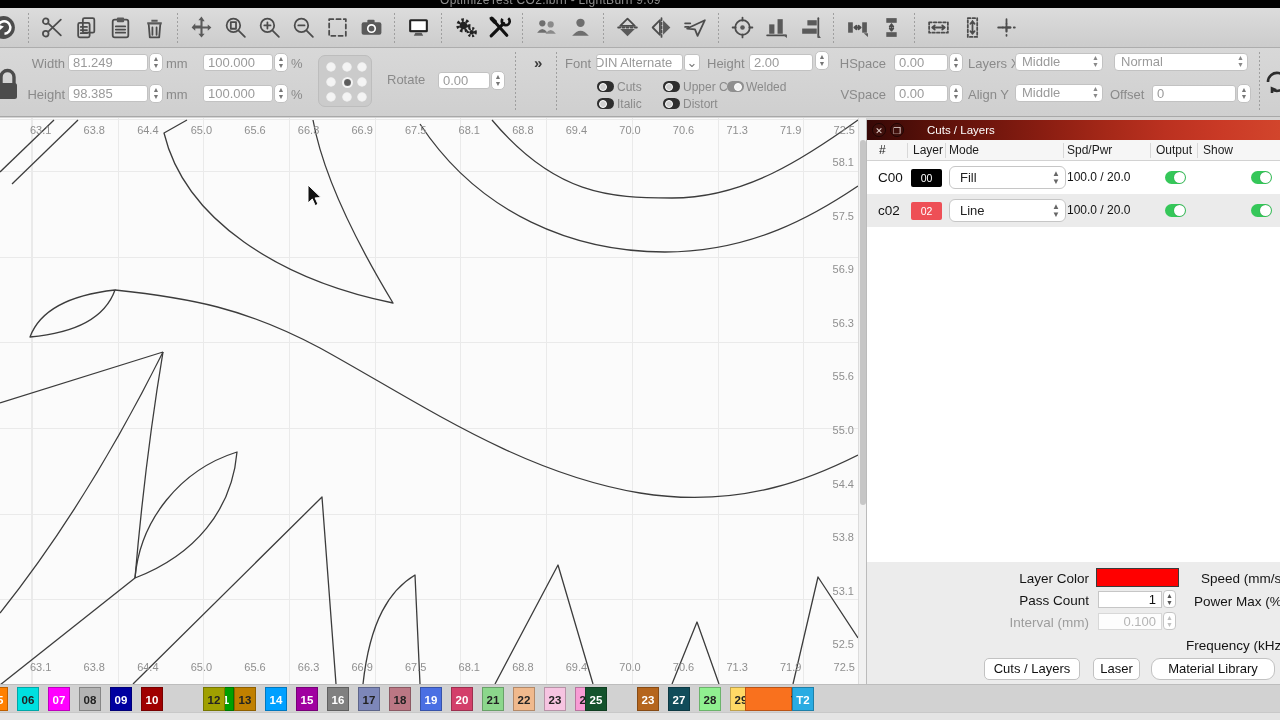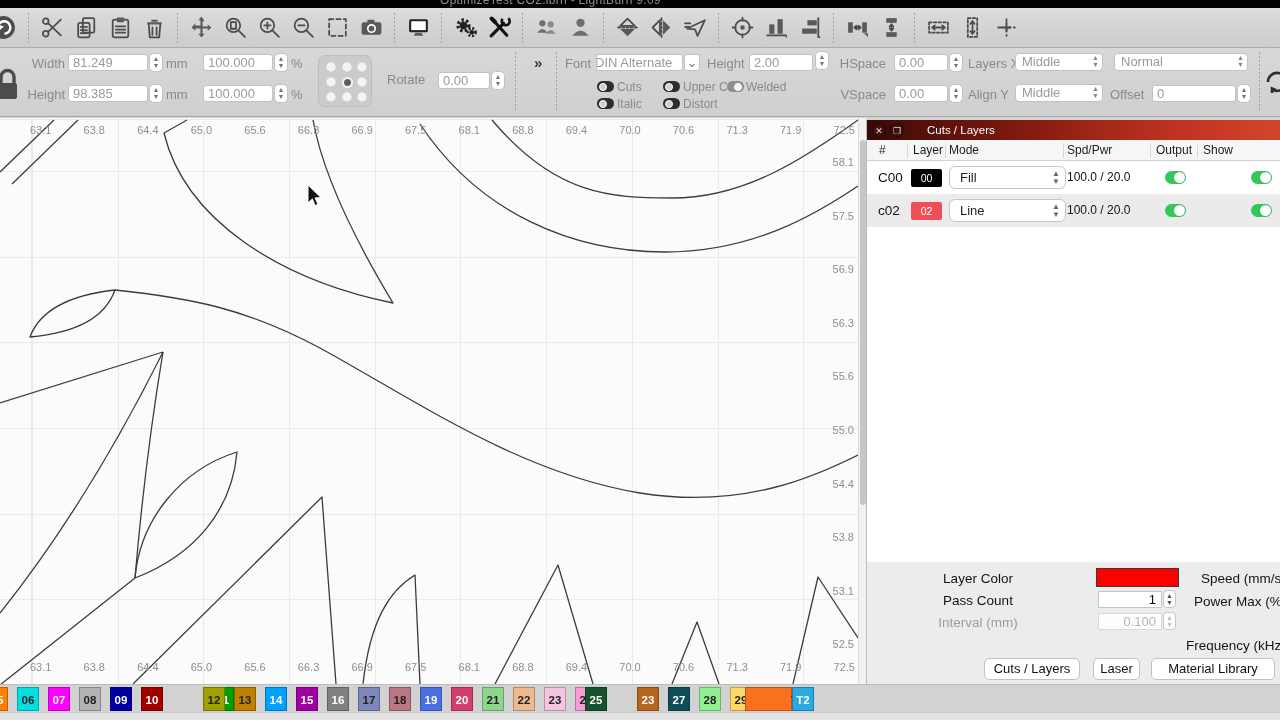--- a/index.html
+++ b/index.html
@@ -78,21 +78,21 @@
   .lrow .rid { position:absolute; left:11px; top:9px; font-size:13.5px; color:#111; }
   .chip { position:absolute; left:44px; top:8px; width:31px; height:18px; border-radius:2px;
           color:#fff; font-size:10.5px; text-align:center; line-height:18px; }
   .mode-dd { position:absolute; left:82px; top:5px; width:117px; height:23px; background:#fff; border:1px solid #c6c6c6;
              border-radius:6px; font-size:13px; color:#222; line-height:21px; padding-left:10px; }
   .mode-dd .car { position:absolute; right:5px; top:3px; display:flex; flex-direction:column; line-height:7px; }
   .mode-dd .car span { font-size:8px; color:#666; height:8px; }
   .spd { position:absolute; left:200px; top:9px; font-size:12px; color:#111; }
   .gtoggle { position:absolute; width:21px; height:13px; border-radius:7px; background:#35c759; }
   .gtoggle i { position:absolute; right:1px; top:1px; width:11px; height:11px; border-radius:50%; background:#fff; box-shadow:0 0 1px rgba(0,0,0,.4); }
-  .ctrl-lbl { position:absolute; font-size:13.5px; color:#141414; text-align:center; white-space:nowrap; }
+  .ctrl-lbl { position:absolute; font-size:13.5px; color:#141414; text-align:right; white-space:nowrap; }
   .ctrl-lbl.dim { color:#9d9d9d; }
   .swatch { position:absolute; left:229px; top:448px; width:83px; height:19px; background:#ff0000; border:1.5px solid #3a3a3a; }
   .cinp { position:absolute; background:#fff; border:1px solid #c6c6c6; font-size:13px; color:#111;
           text-align:right; padding:0 5px; height:17px; line-height:16px; }
   .cinp.dim { color:#b5b5b5; background:#fdfdfd; border-color:#d8d8d8; }
   .cstep { position:absolute; width:13px; height:18px; background:#fff; border:1px solid #c6c6c6; border-radius:4px;
            display:flex; flex-direction:column; align-items:center; justify-content:center; }
   .cstep span { font-size:7px; color:#555; height:7px; line-height:7px; }
   .cstep.dim span { color:#c0c0c0; }
   .ptabs { position:absolute; left:0; top:538px; width:100%; height:23px; }
@@ -580,21 +580,21 @@
         <span>▼</span>
       </div>
 
     <div class="ctrl-lbl" style="left:334px;top:451px;text-align:left">Speed (mm/s</div>
     <div class="ctrl-lbl" style="left:327px;top:474px;text-align:left">Power Max (%</div>
     <div class="ctrl-lbl" style="left:319px;top:518px;text-align:left">Frequency (kHz</div>
 
     <div class="ptabs" id="panel-tabs">
         <div class="ptab" style="left: 117px; width: 96px;">Cuts / Layers</div>
         <div class="ptab" style="left: 226px; width: 47px;">Laser</div>
-        <div class="ptab" style="left: 284px; width: 124px;">Material Library</div>
+        <div class="ptab" style="left: 284px; width: 124px; border-radius: 9px;">Material Library</div>
       </div>
   </div>
 
   <div class="palette" id="palette">
       <div class="pal-sw" style="left: -14px; background: rgb(255, 128, 0); color: rgb(255, 255, 255);">05</div>
       <div class="pal-sw" style="left: 17px; background: rgb(0, 224, 224); color: rgb(34, 34, 34);">06</div>
       <div class="pal-sw" style="left: 48px; background: rgb(255, 0, 255); color: rgb(255, 255, 255);">07</div>
       <div class="pal-sw" style="left: 79px; background: rgb(179, 179, 179); color: rgb(34, 34, 34);">08</div>
       <div class="pal-sw" style="left: 110px; background: rgb(0, 0, 160); color: rgb(255, 255, 255);">09</div>
       <div class="pal-sw" style="left: 141px; background: rgb(160, 0, 0); color: rgb(255, 255, 255);">10</div>

